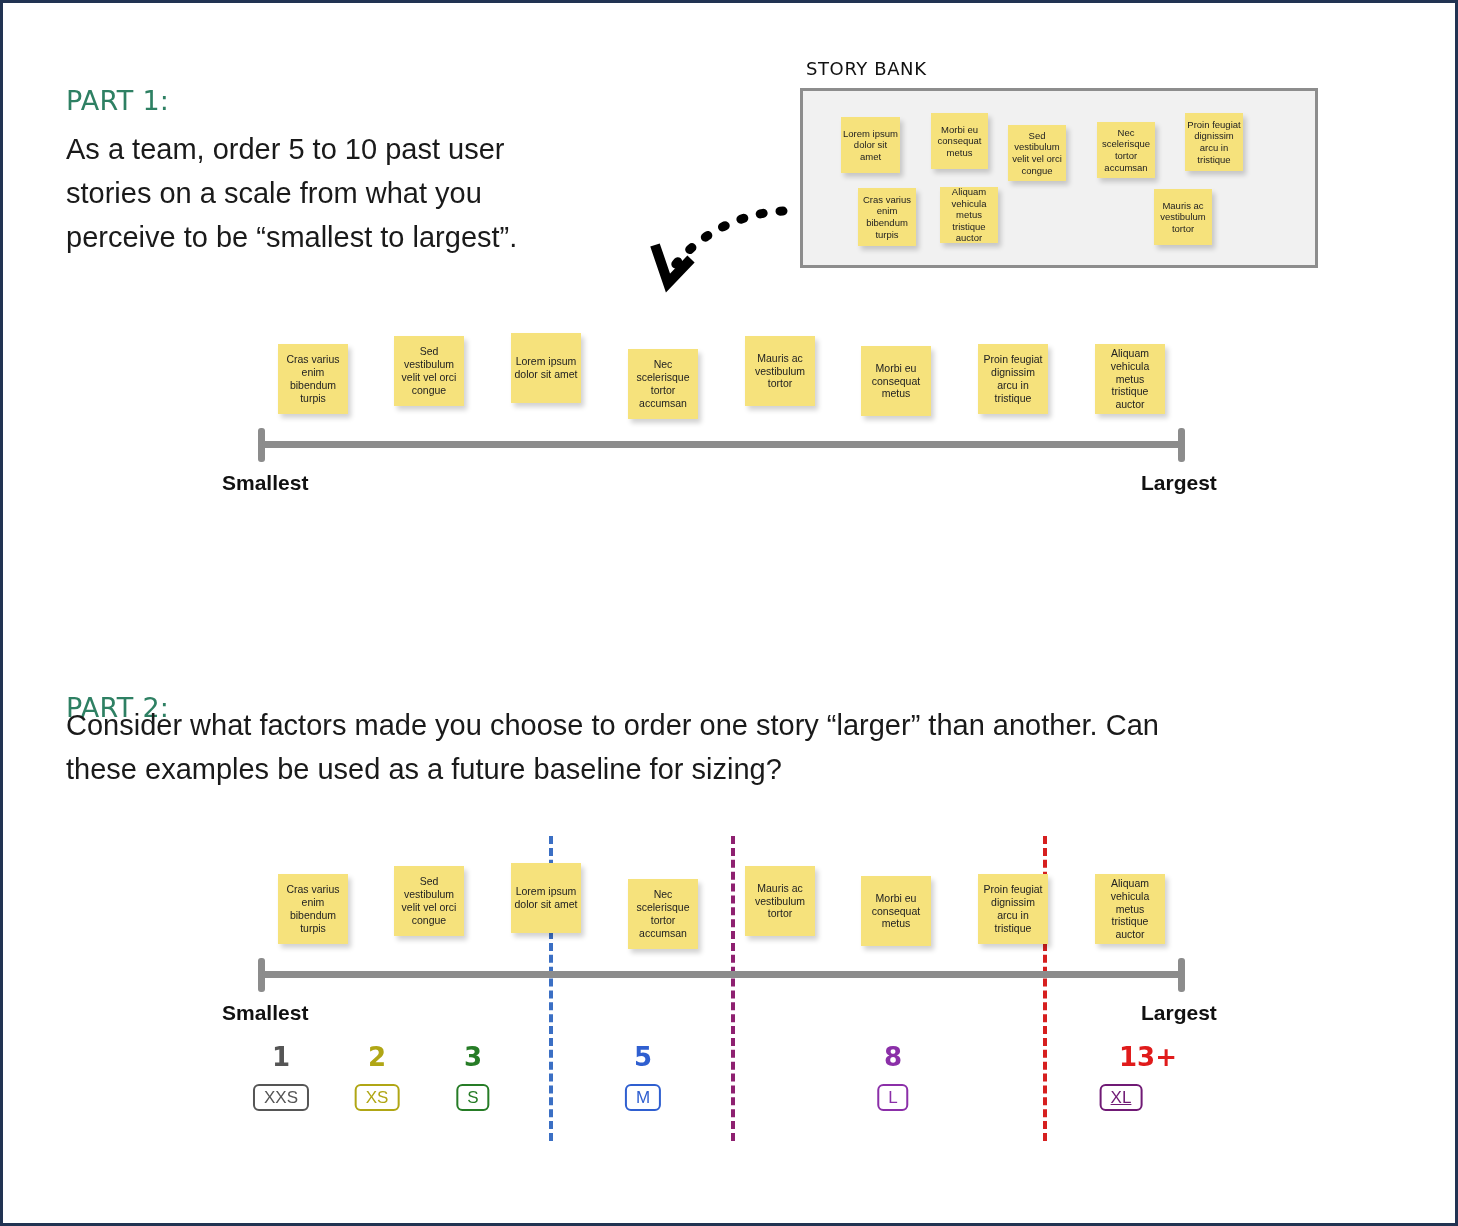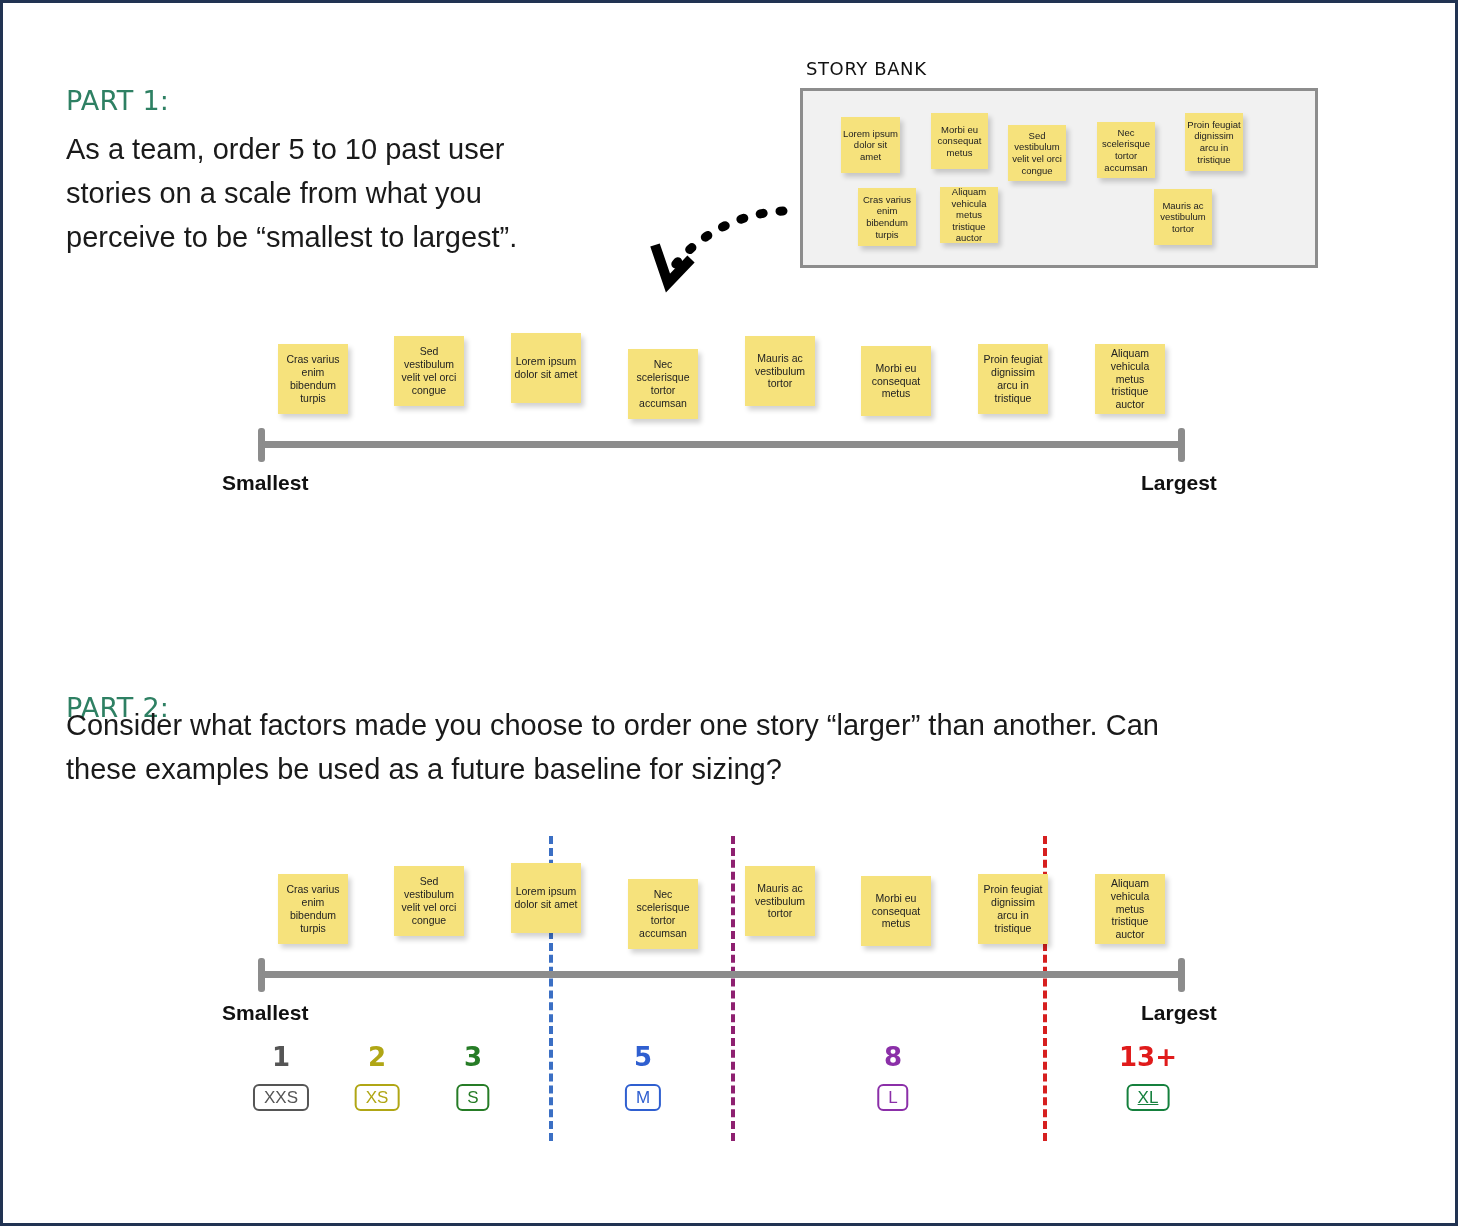--- a/index.html
+++ b/index.html
@@ -254,16 +254,16 @@
       <div class="size-badge" style="left: 278px; top: 1081px; color: rgb(85, 85, 85);">XXS</div>
       <div class="size-num" style="left: 374px; top: 1039px; color: rgb(176, 166, 21);">2</div>
       <div class="size-badge" style="left: 374px; top: 1081px; color: rgb(176, 166, 21);">XS</div>
       <div class="size-num" style="left: 470px; top: 1039px; color: rgb(38, 124, 38);">3</div>
       <div class="size-badge" style="left: 470px; top: 1081px; color: rgb(38, 124, 38);">S</div>
       <div class="size-num" style="left: 640px; top: 1039px; color: rgb(47, 95, 208);">5</div>
       <div class="size-badge" style="left: 640px; top: 1081px; color: rgb(47, 95, 208);">M</div>
       <div class="size-num" style="left: 890px; top: 1039px; color: rgb(139, 47, 168);">8</div>
       <div class="size-badge" style="left: 890px; top: 1081px; color: rgb(139, 47, 168);">L</div>
       <div class="size-num" style="left: 1145px; top: 1039px; color: rgb(224, 27, 27);">13+</div>
-      <div class="size-badge" style="left: 1145px; top: 1081px; color: #15803d; text-decoration: underline;">XL</div>
+      <div class="size-badge" style="left: 1118px; top: 1081px; color: #701a75; text-decoration: underline;">XL</div>
     </div>
 
 </div>
 
 </body></html>

